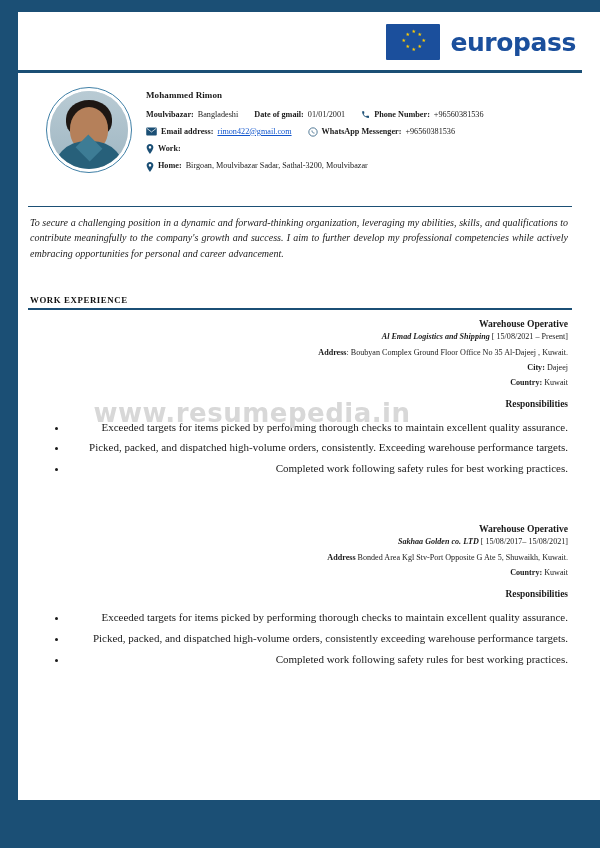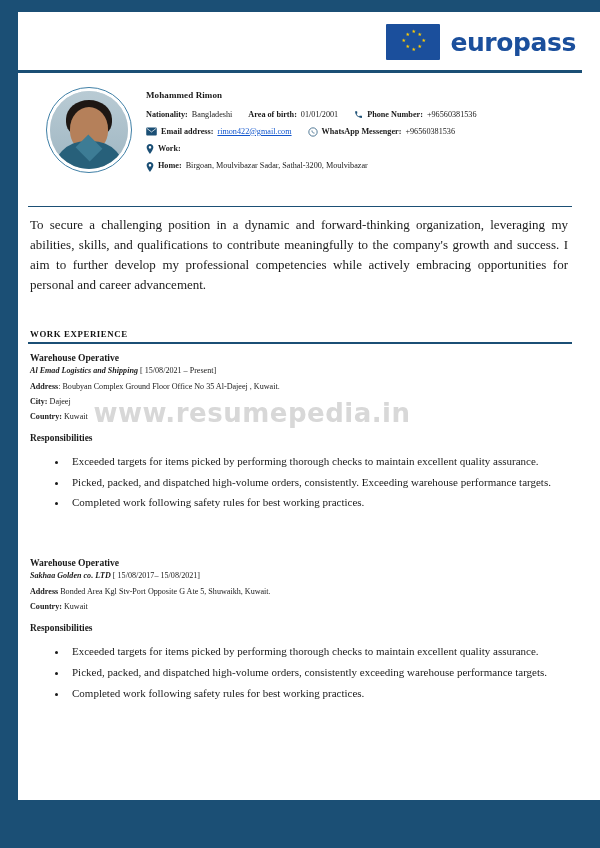--- a/index.html
+++ b/index.html
@@ -210,28 +210,30 @@
     color: #111;
     font-size: 8.8px;
     letter-spacing: 0.6px;
   }
   .sec-rule {
     height: 1.2px;
     background: #1b4f75;
     margin-bottom: 8px;
   }
   .objective-text {
-    font-size: 13px;
+    font-size: 10px;
     line-height: 1.55;
     text-align: justify;
     padding: 0 4px 0 2px;
+    font-style: italic;
   }
 
   .job {
     padding: 0 4px 0 2px;
+    text-align: right;
   }
   .job-title {
     font-weight: bold;
     font-size: 9.6px;
     margin-bottom: 3px;
   }
   .job-company-line {
     font-size: 8.1px;
     margin-bottom: 7px;
   }
@@ -312,24 +314,24 @@
           <div class="hair"></div>
           <div class="face"></div>
           <div class="body"></div>
           <div class="collar"></div>
         </div>
       </div>
       <div class="details">
         <div class="name">Mohammed Rimon</div>
 
         <div class="row">
-          <span class="lbl">Nationality:</span>
+          <span class="lbl">Moulvibazar:</span>
           <span class="val">Bangladeshi</span>
           <span class="sep"></span>
-          <span class="lbl">Area of birth:</span>
+          <span class="lbl">Date of gmail:</span>
           <span class="val">01/01/2001</span>
           <span class="sep"></span>
           <span class="ico">
             <svg width="9" height="9" viewBox="0 0 24 24" fill="#1b4f75">
                 <path d="M6.6 10.8c1.4 2.8 3.8 5.1 6.6 6.6l2.2-2.2c.3-.3.7-.4 1.1-.2 1.2.4 2.5.6 3.8.6.6 0 1 .4 1 1V20c0 .6-.4 1-1 1C10.6 21 3 13.4 3 4c0-.6.4-1 1-1h3.4c.6 0 1 .4 1 1 0 1.3.2 2.6.6 3.8.1.4 0 .8-.2 1.1l-2.2 1.9z"></path>
               </svg>
           </span>
           <span class="lbl">Phone Number:</span>
           <span class="val">+96560381536</span>
         </div>

